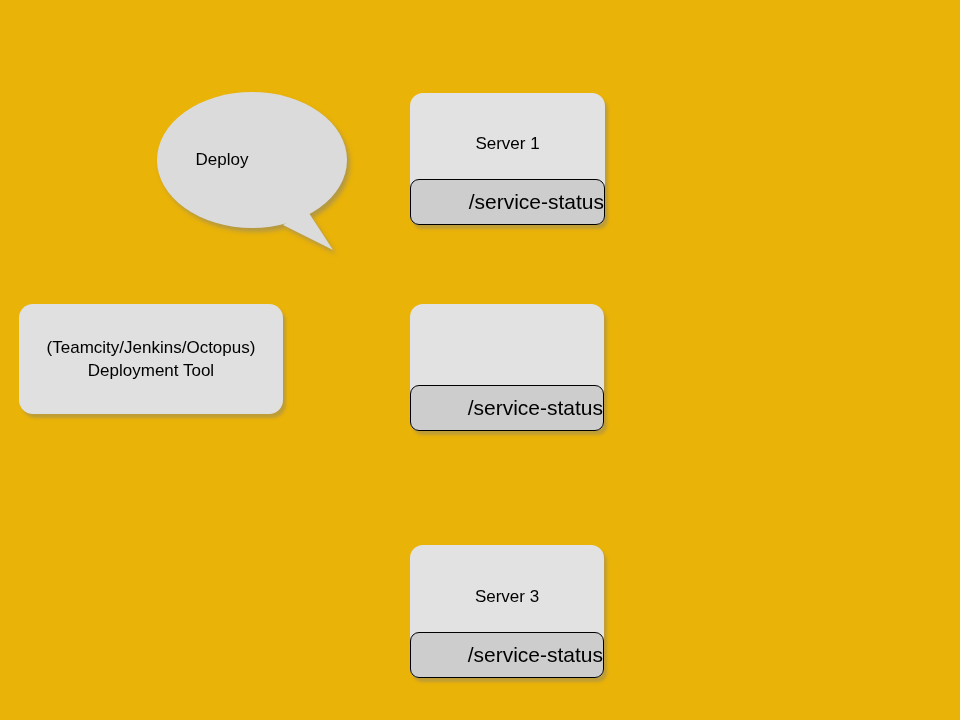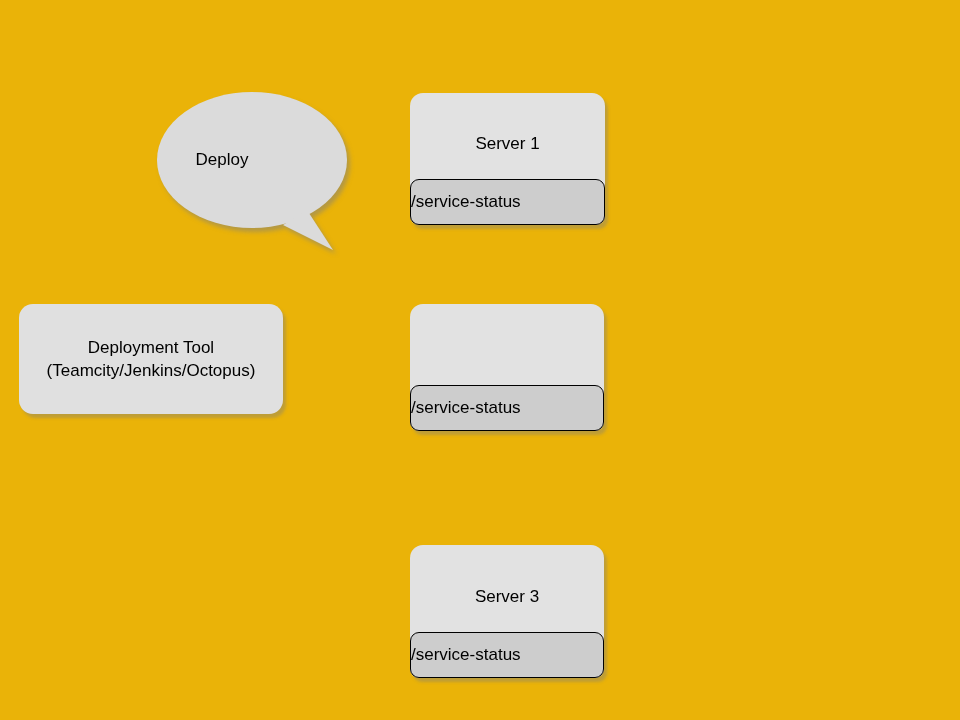--- a/index.html
+++ b/index.html
@@ -58,22 +58,22 @@
     left: 0;
     right: 0;
     bottom: 0;
     height: 46px;
     box-sizing: border-box;
     background: #CDCDCD;
     border: 1px solid #000000;
     border-radius: 9px;
     display: flex;
     align-items: center;
-    justify-content: flex-start;
-    font-size: 17px;
+    justify-content: flex-end;
+    font-size: 21px;
   }
 
   
   .callout {
     position: absolute;
     left: 155px;
     top: 88px;
     width: 200px;
     height: 170px;
   }
@@ -111,22 +111,22 @@
   <div class="node server server-1">
     <div class="server-top">
       <span>Server 1</span>
     </div>
     <div class="endpoint">
       <span>/service-status</span>
     </div>
   </div>
 
   <div class="node centered tool-box">
+    <div>(Teamcity/Jenkins/Octopus)</div>
     <div>Deployment Tool</div>
-    <div>(Teamcity/Jenkins/Octopus)</div>
   </div>
 
   <div class="node server server-2">
     <div class="endpoint">
       <span>/service-status</span>
     </div>
   </div>
 
 
   <div class="node server server-3">

